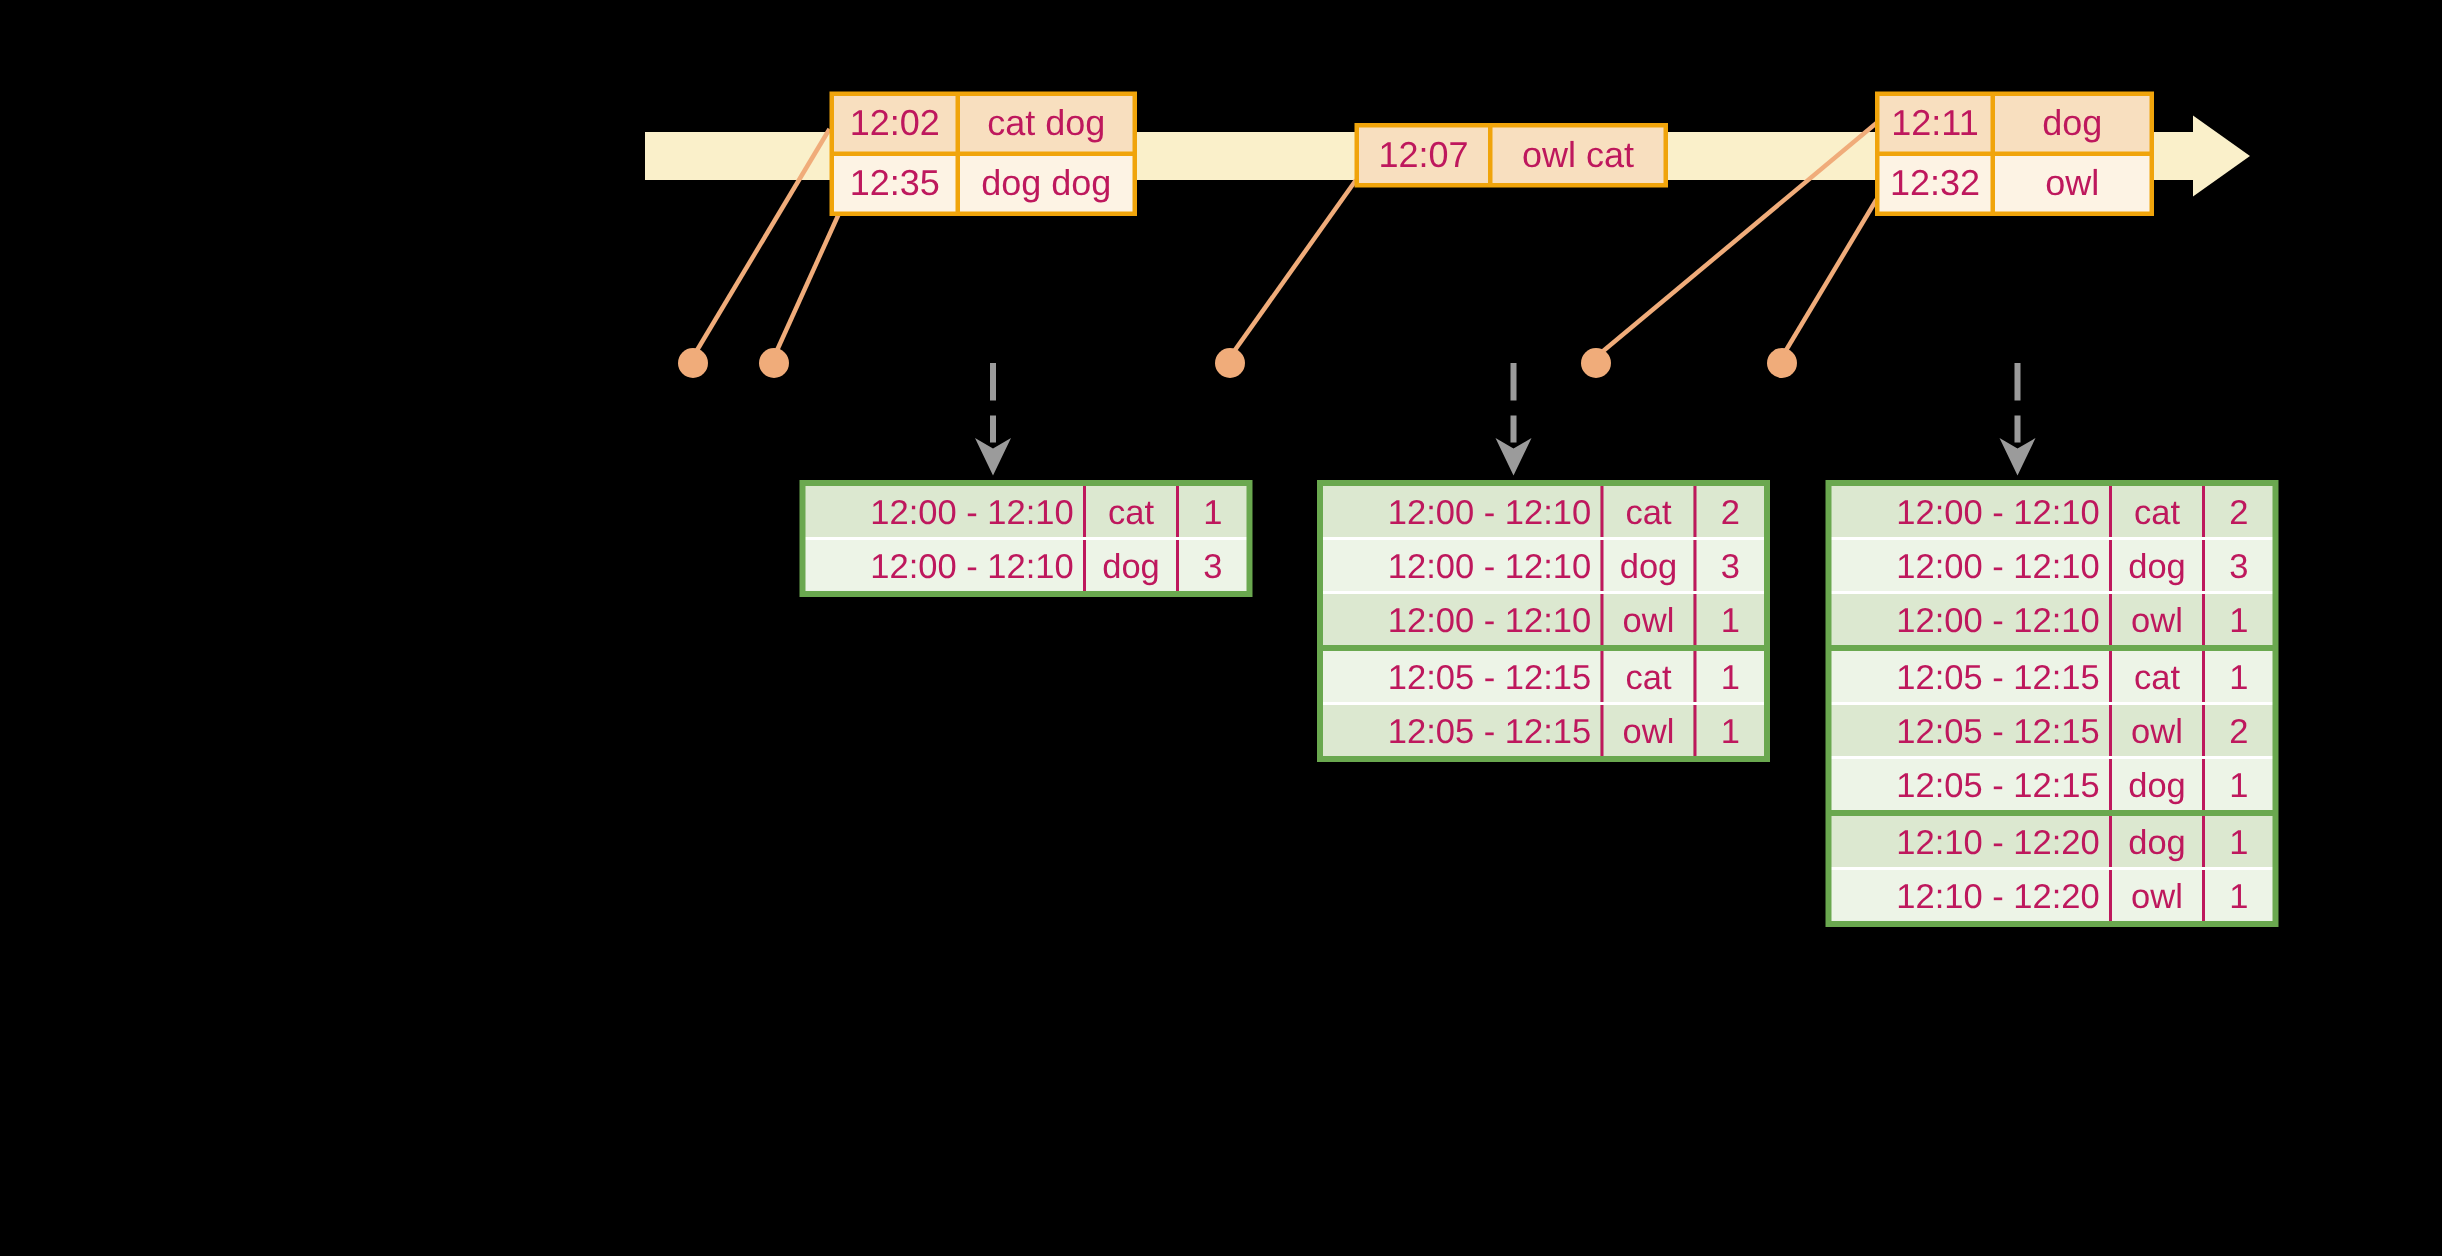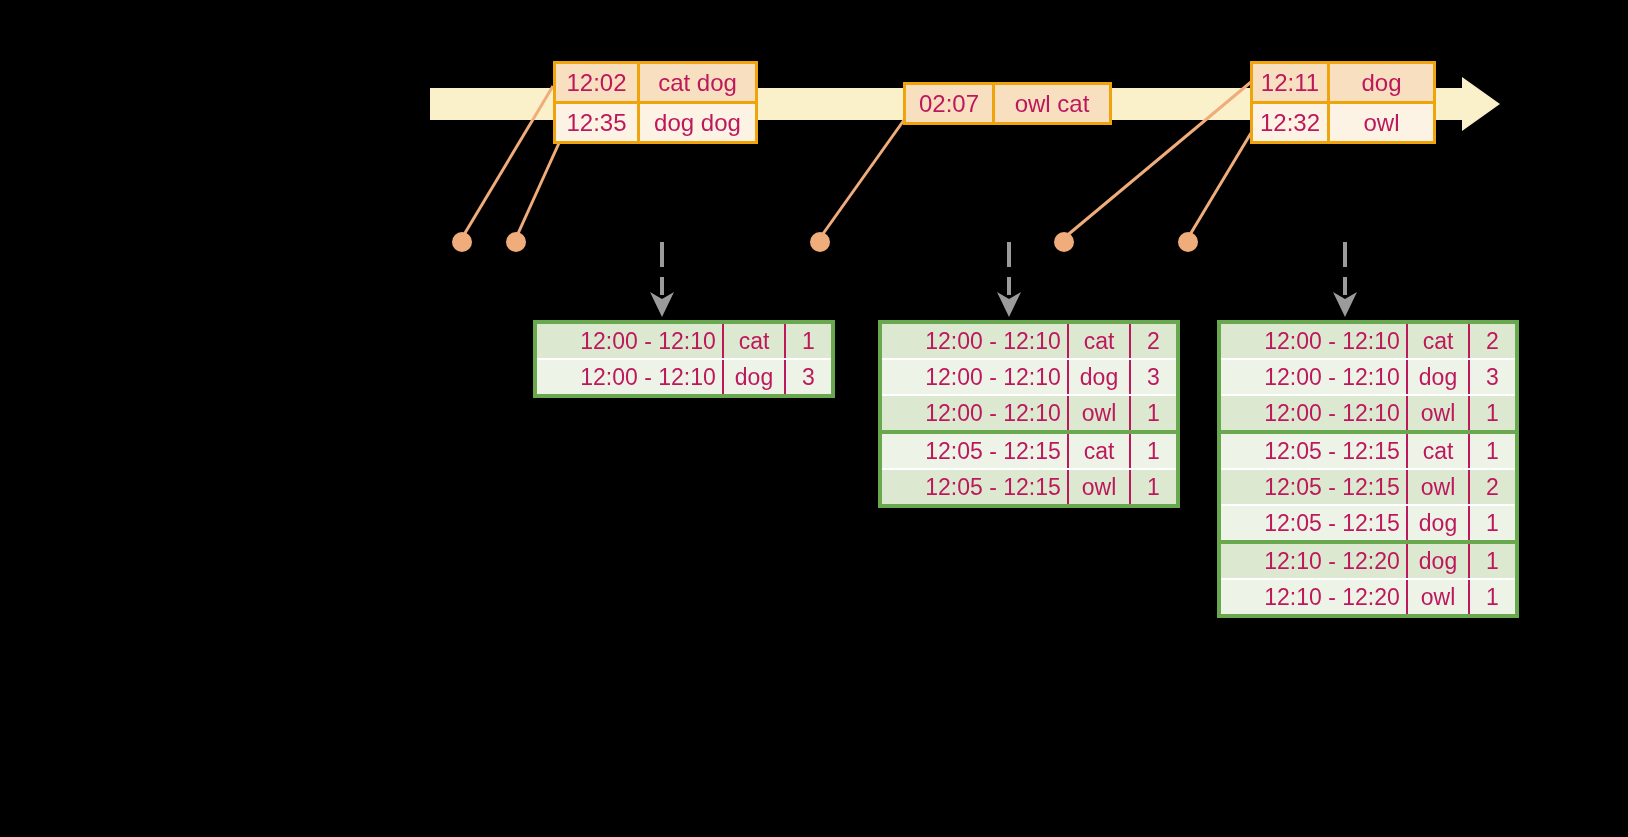--- a/index.html
+++ b/index.html
@@ -88,21 +88,21 @@
   </svg>
 
   <div class="etable et-a">
     <div class="ecell e-dark">12:02</div>
     <div class="ecell e-dark">cat dog</div>
     <div class="ecell">12:35</div>
     <div class="ecell">dog dog</div>
   </div>
 
   <div class="etable et-b">
-    <div class="ecell e-dark">02:07</div>
+    <div class="ecell e-dark">12:07</div>
     <div class="ecell e-dark">owl cat</div>
   </div>
 
   <div class="etable et-c">
     <div class="ecell e-dark">12:11</div>
     <div class="ecell e-dark">dog</div>
     <div class="ecell">12:32</div>
     <div class="ecell">owl</div>
   </div>
 

